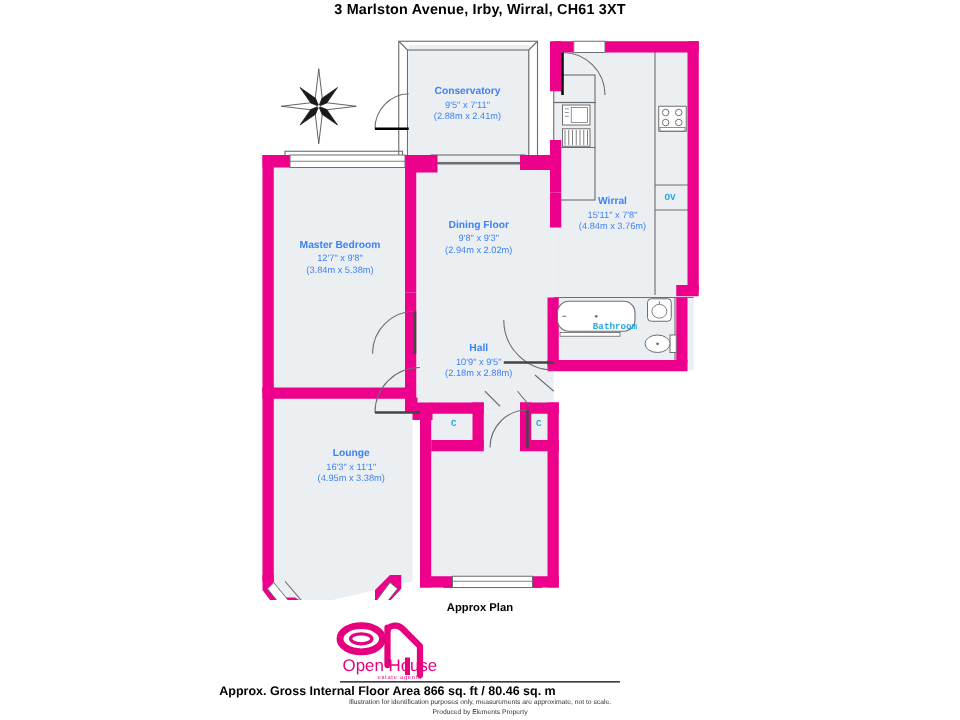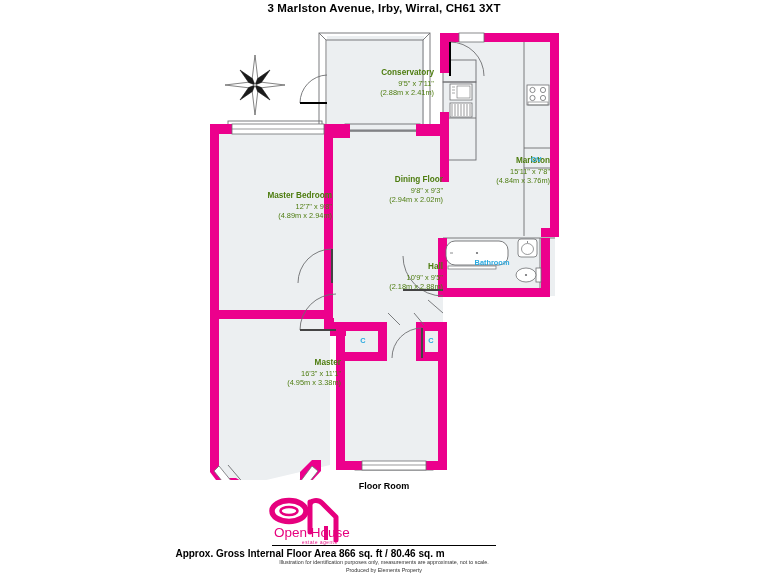--- a/index.html
+++ b/index.html
@@ -32,22 +32,22 @@
     color: #000000;
     letter-spacing: 0.15px;
   }
   #planSvg {
     position: absolute;
     top: 0;
     left: 0;
   }
   .roomlabel {
     position: absolute;
-    text-align: right;
-    color: #4d7c0f;
+    text-align: center;
+    color: #3b82f6;
     line-height: 1.28;
     pointer-events: none;
   }
   .roomlabel .rname {
     font-size: 8.2px;
     font-weight: bold;
     display: block;
     white-space: nowrap;
   }
   .roomlabel .rdim {
@@ -55,20 +55,21 @@
     display: block;
     white-space: nowrap;
   }
   .minilabel {
     position: absolute;
     color: #29a9e0;
     font-size: 7.4px;
     font-weight: bold;
     text-align: center;
     pointer-events: none;
+    font-family: Liberation Mono, monospace;
   }
   .floorplan-caption {
     position: absolute;
     left: 0;
     top: 481px;
     width: 768px;
     text-align: center;
     font-size: 9px;
     font-weight: bold;
     color: #000000;
@@ -349,59 +350,59 @@
     </g>
   </svg>
 
   <div class="roomlabel" style="left:314px; top:68px; width:120px;">
     <span class="rname">Conservatory</span>
     <span class="rdim">9'5" x 7'11"</span>
     <span class="rdim">(2.88m x 2.41m)</span>
   </div>
 
   <div class="roomlabel" style="left:430px; top:156px; width:120px;">
-    <span class="rname">Marlston</span>
+    <span class="rname">Wirral</span>
     <span class="rdim">15'11" x 7'8"</span>
     <span class="rdim">(4.84m x 3.76m)</span>
   </div>
 
   <div class="roomlabel" style="left:323px; top:175px; width:120px;">
     <span class="rname">Dining Floor</span>
     <span class="rdim">9'8" x 9'3"</span>
     <span class="rdim">(2.94m x 2.02m)</span>
   </div>
 
   <div class="roomlabel" style="left:212px; top:191px; width:120px;">
     <span class="rname">Master Bedroom</span>
     <span class="rdim">12'7" x 9'8"</span>
-    <span class="rdim">(4.89m x 2.94m)</span>
-  </div>
-
-  <div class="roomlabel" style="left:323px; top:262px; width:120px;">
+    <span class="rdim">(3.84m x 5.38m)</span>
+  </div>
+
+  <div class="roomlabel" style="left:323px; top:274px; width:120px;">
     <span class="rname">Hall</span>
     <span class="rdim">10'9" x 9'5"</span>
     <span class="rdim">(2.18m x 2.88m)</span>
   </div>
 
   <div class="roomlabel" style="left:221px; top:358px; width:120px;">
-    <span class="rname">Master</span>
+    <span class="rname">Lounge</span>
     <span class="rdim">16'3" x 11'1"</span>
     <span class="rdim">(4.95m x 3.38m)</span>
   </div>
 
 
   <div class="minilabel" style="left:462px; top:258px; width:60px;">Bathroom</div>
 
   <div class="minilabel" style="left:526px; top:155px; width:20px;">OV</div>
 
   <div class="minilabel" style="left:357px; top:336px; width:12px;">C</div>
 
   <div class="minilabel" style="left:425px; top:336px; width:12px;">C</div>
 
-  <div class="floorplan-caption">Floor Room</div>
+  <div class="floorplan-caption">Approx Plan</div>
 
   <div class="logo-wrap">
     <svg width="96" height="50" viewBox="0 0 96 50">
 
       <ellipse cx="27" cy="15" rx="17" ry="10.5" fill="none" stroke="#e6007e" stroke-width="5.5"></ellipse>
       <ellipse cx="27" cy="15" rx="8.5" ry="4" fill="none" stroke="#e6007e" stroke-width="2.6"></ellipse>
 
       <path d="M 48 6 L 48 36 M 48 9 C 48 4 56 3 60 7 L 74 21 L 74 44" fill="none" stroke="#e6007e" stroke-width="5" stroke-linecap="round" stroke-linejoin="round"></path>
       <path d="M 64 30 L 64 44" fill="none" stroke="#e6007e" stroke-width="4"></path>
       <text x="12" y="41" font-family="Liberation Sans, sans-serif" font-size="13.5" fill="#e6007e">Open House</text>

